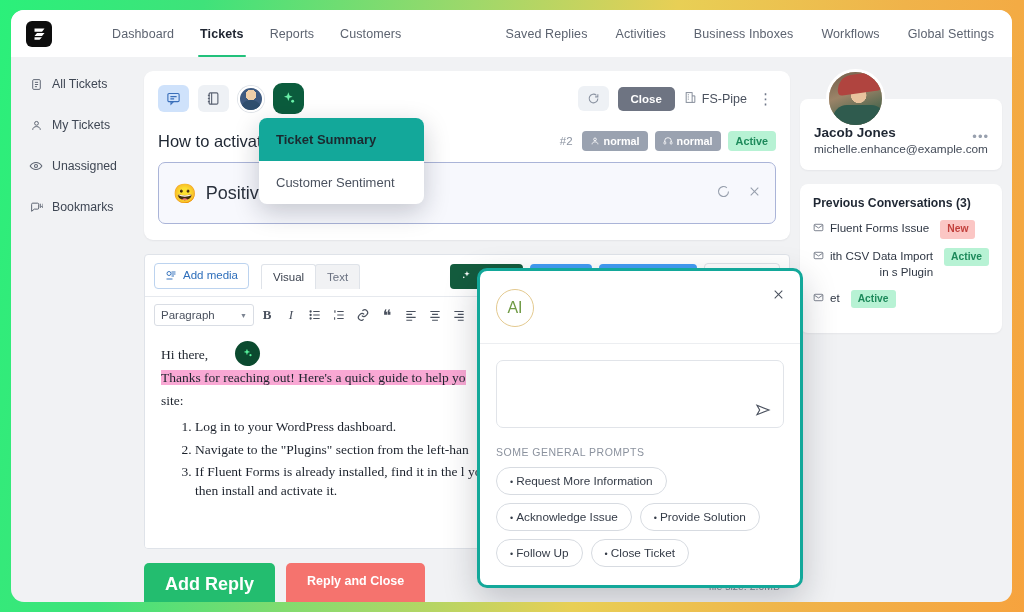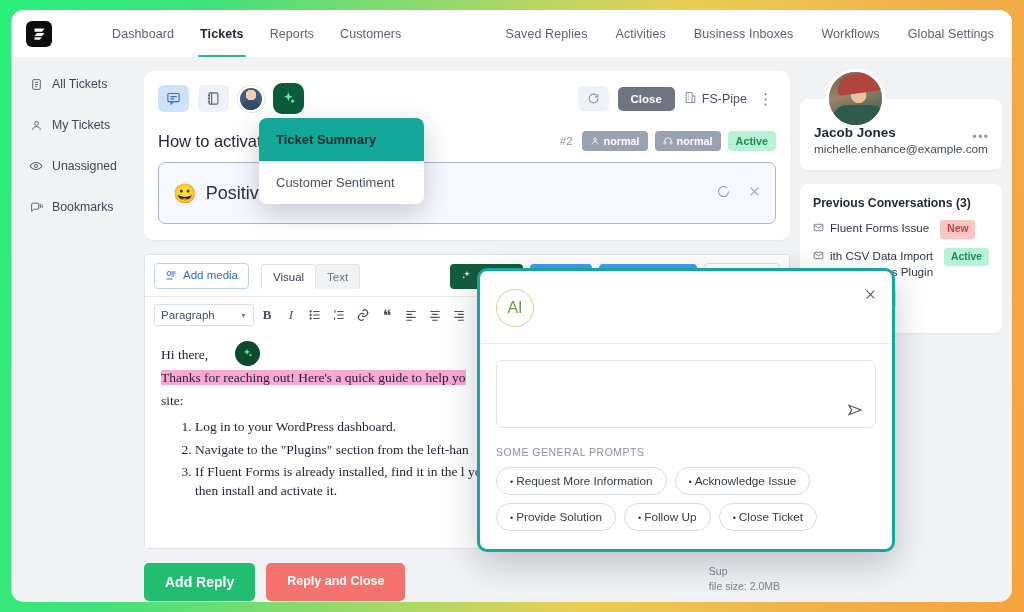--- a/index.html
+++ b/index.html
@@ -172,21 +172,21 @@
   .ed-body ol li { margin-bottom: 4px; line-height:1.38; }
   .ai-orb {
     position:absolute; left: 90px; top: 8px;
     width: 25px;height:25px;border-radius:50%;background:#0b4a2f;
     display:flex;align-items:center;justify-content:center; cursor:pointer;
   }
   .ed-fade { position:absolute; left:0; right:0; bottom:0; height:24px;
     background:linear-gradient(to bottom, rgba(255,255,255,0), #fff); pointer-events:none;}
 
   .foot-btns { display:flex; gap:11px; margin-top: 14px; }
-  .btn-green { background:#23bd6f; color:#fff; font-weight:700; font-size:14px; padding:11px 21px; border-radius:5px; cursor:pointer;}
+  .btn-green { background:#23bd6f; color:#fff; font-weight:700; font-size:18px; padding:11px 21px; border-radius:5px; cursor:pointer;}
   .btn-red { background:#f5736e; color:#fff; font-weight:700; font-size:12.5px; padding:11px 21px; border-radius:5px; cursor:pointer;}
   .sup-note { position:absolute; right: 20px; bottom: 8px; font-size:10.5px; color:#7d8492; line-height:1.45; text-align:left;}
 
   
   .rightbar { width: 212px; flex:none; padding: 42px 10px 0 0; }
   .r-card { background:#fff; border-radius:8px; box-shadow:0 1px 2px rgba(16,24,40,.05); }
   .r-profile { padding: 26px 14px 14px 14px; position:relative; margin-bottom: 14px; }
   .r-avatar {
     position:absolute; left: 26px; top:-30px;
     width:59px;height:59px;border-radius:50%; border:3px solid #fff;
@@ -220,21 +220,21 @@
   .ai-menu::before {
     content:""; position:absolute; left: 26px; top:-8px;
     border-left:9px solid transparent; border-right:9px solid transparent;
     border-bottom:9px solid #13a89a;
   }
   .ai-menu .mi-row { padding: 14px 17px; font-size:13px; cursor:pointer;}
   .ai-menu .mi-row.hot { background:#13a89a; color:#1b2a30; font-weight:600;}
   .ai-menu .mi-row.plain { color:#4b525f; }
 
   .ai-panel {
-    position:absolute; left: 466px; top: 258px; width: 418px;
+    position:absolute; left: 466px; top: 258px; width: 326px;
     background:#fff; border-radius: 10px; border:3px solid #13a89a;
     box-shadow: 0 12px 34px rgba(16,24,40,.22); z-index: 50; overflow:hidden;
   }
   .ai-panel::before {
     content:""; position:absolute; left: 28px; top:-17px;
     border-left:12px solid transparent; border-right:12px solid transparent;
     border-bottom:15px solid #13a89a;
   }
   .aip-head { display:flex; gap:12px; padding: 18px 16px 16px 16px; border-bottom:1px solid #eceef1; position:relative;}
   .aip-circle {

